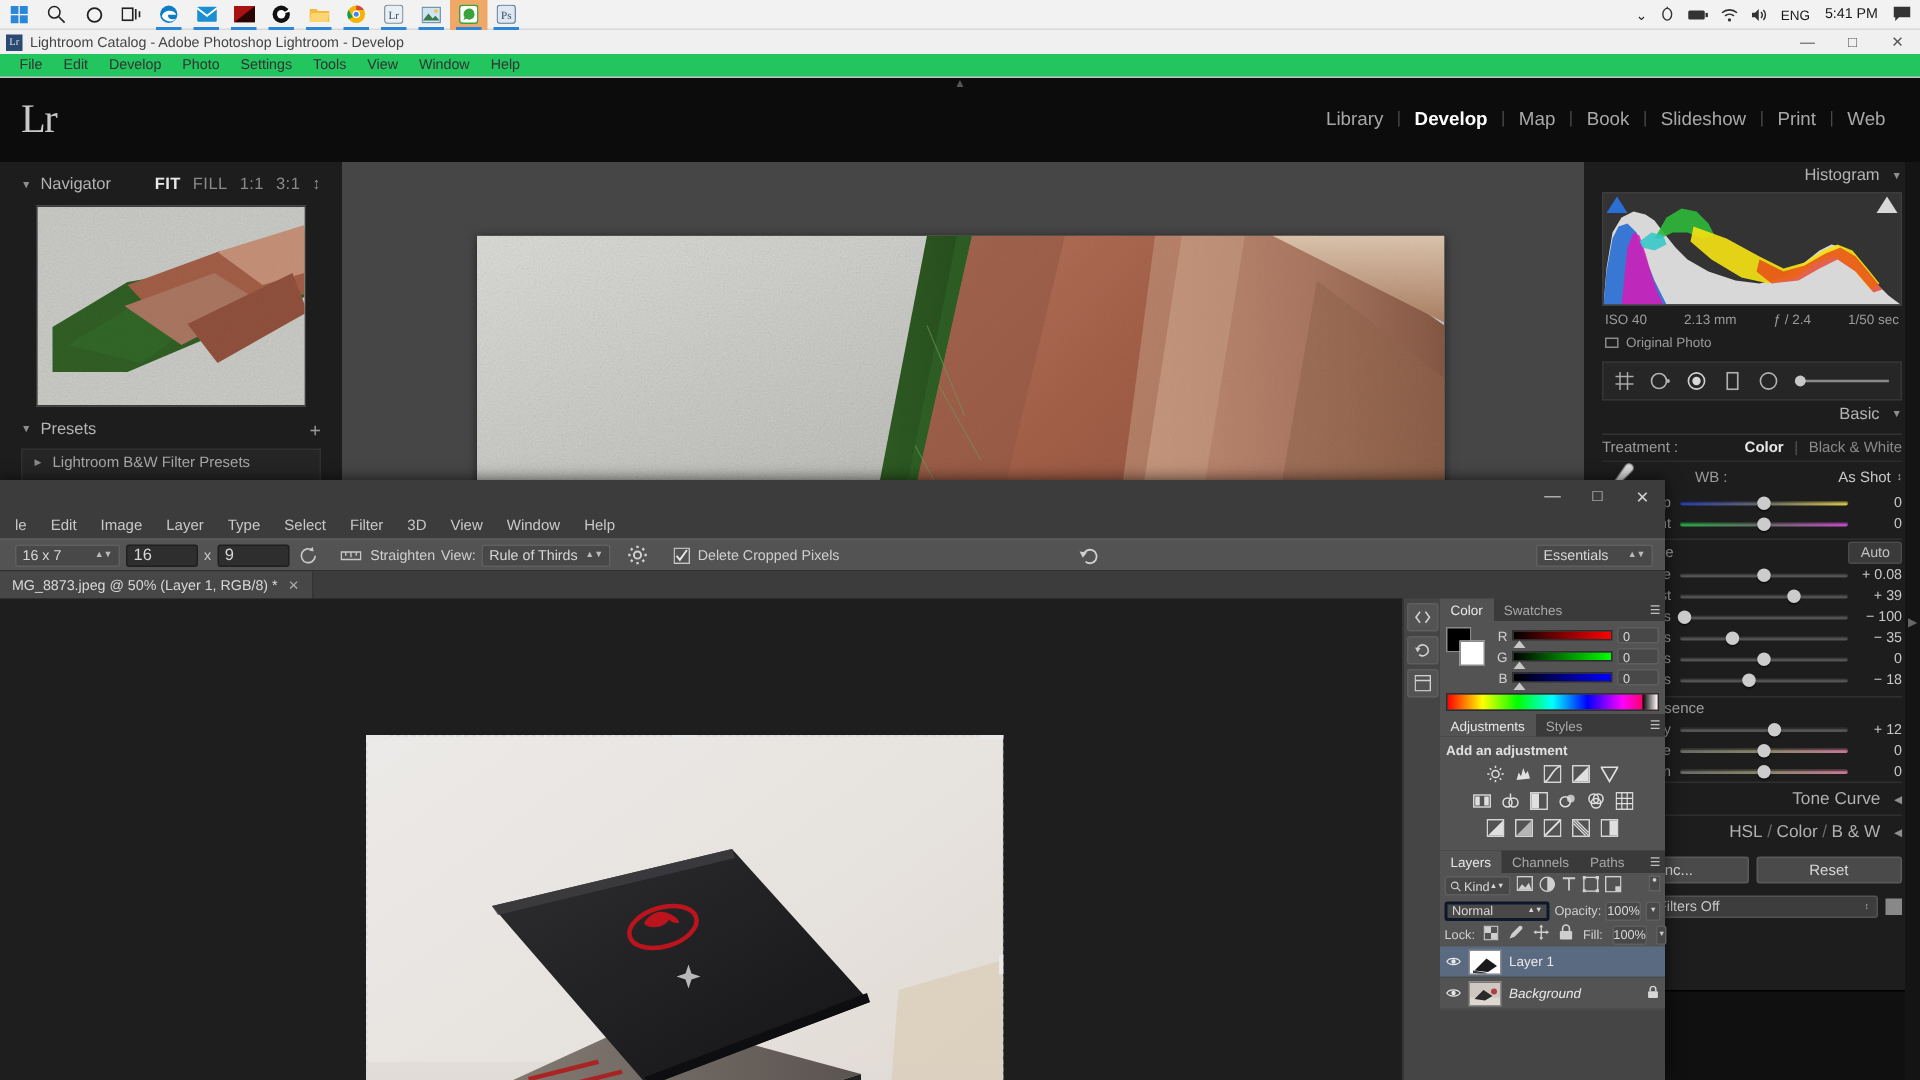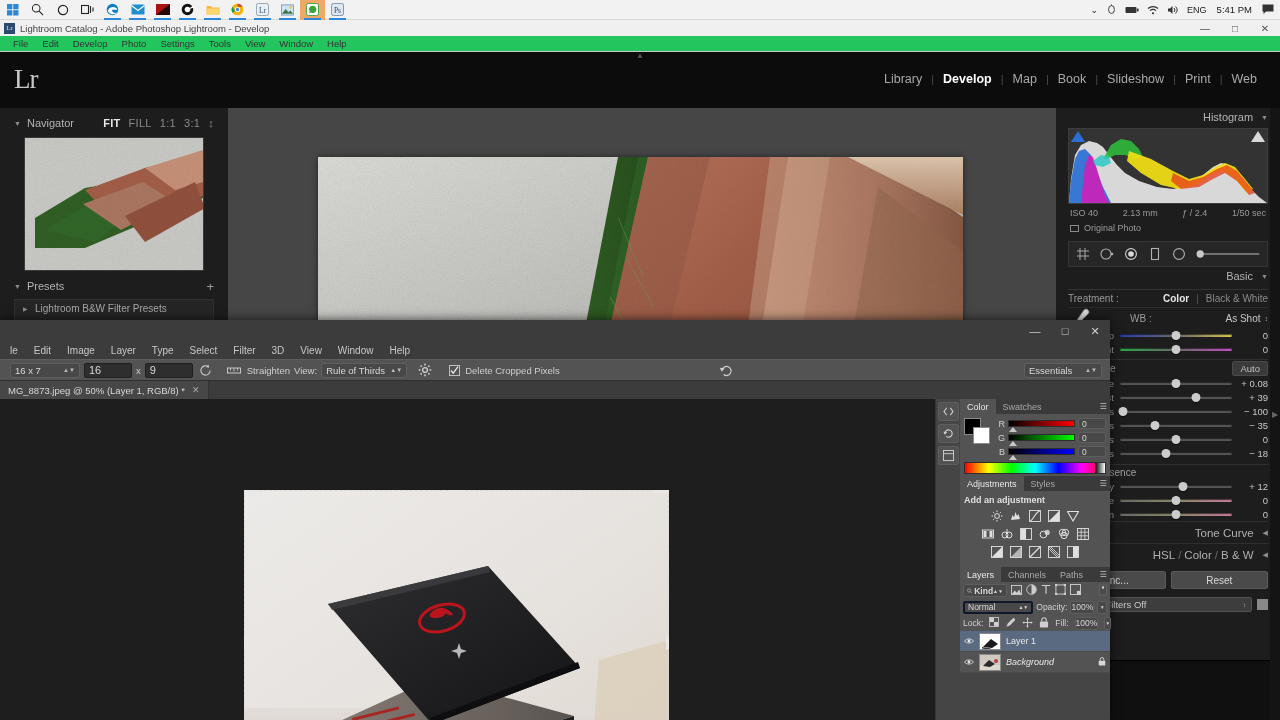--- a/index.html
+++ b/index.html
@@ -301,21 +301,21 @@
     background:linear-gradient(to right,#ff0000,#ffff00,#00ff00,#00ffff,#0000ff,#ff00ff,#ff0000);
     position:relative;
   }
   .spectrum::after { content:""; position:absolute; right:0; top:0; width:10px; height:100%;
     background:linear-gradient(to right,#000,#fff); }
   .adj-body { background:#535353; padding:4px; }
   .adj-title { font-size:9px; color:#e0e0e0; font-weight:bold; margin-bottom:4px; }
   .adj-grid { display:flex; justify-content:center; gap:6px; margin-bottom:5px; }
   .adj-ico { width:13px; height:13px; display:flex; align-items:center; justify-content:center; }
   .layers-body { background:#535353; }
-  .filt-row { height:17px; display:flex; align-items:center; padding:0 3px; gap:4px;font-weight:bold; }
+  .filt-row { height:17px; display:flex; align-items:center; padding:0 3px; gap:4px; }
   .kind-sel {
     width:44px; height:13px; background:#484848; border:1px solid #5e5e5e; border-radius:2px;
     display:flex; align-items:center; padding:0 3px; font-size:8.5px; color:#d8d8d8;
   }
   .kind-sel .ar { margin-left:auto; font-size:5px; }
   .blend-row { height:16px; display:flex; align-items:center; padding:0 3px; gap:3px; }
   .blend-sel {
     width:72px; height:13px; background:#484848; border:2px solid #0f172a; border-radius:2px;
     display:flex; align-items:center; padding:0 3px; font-size:8.5px; color:#d8d8d8;
   }

